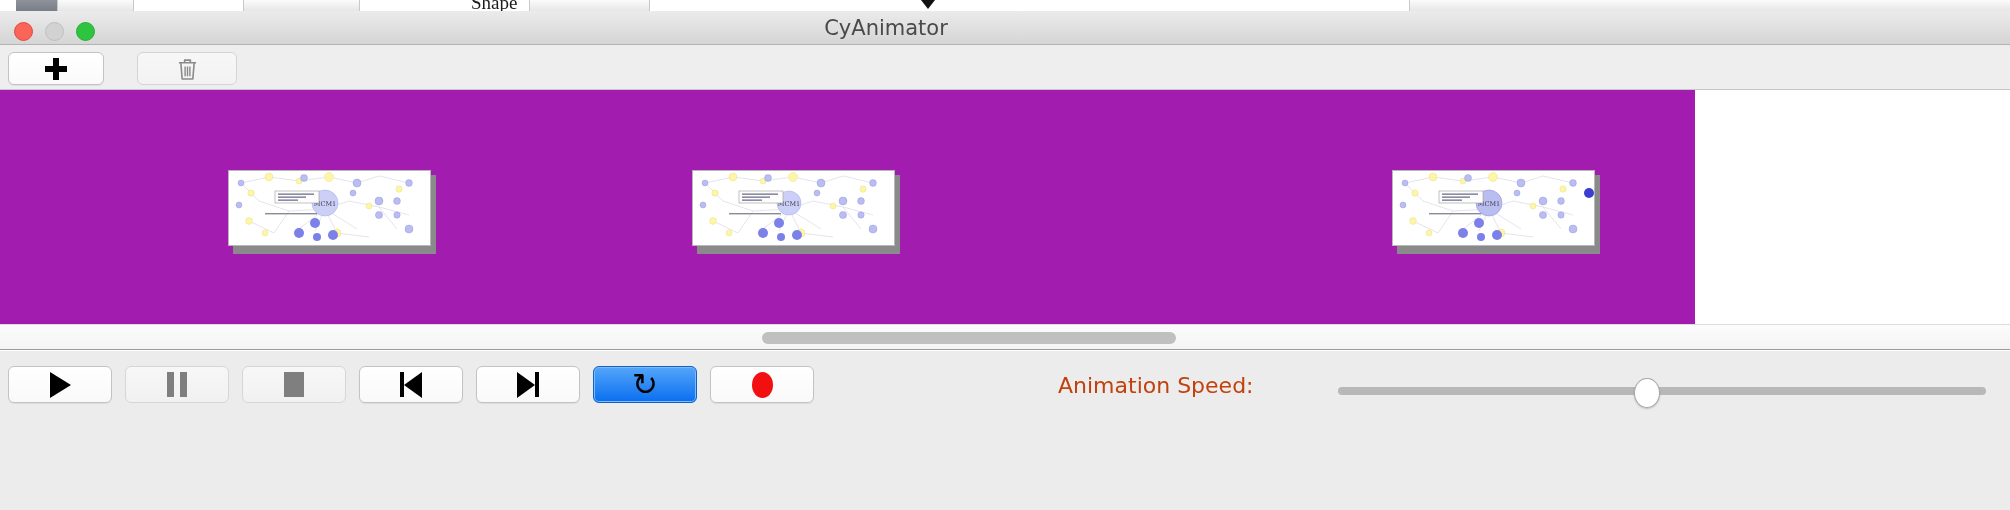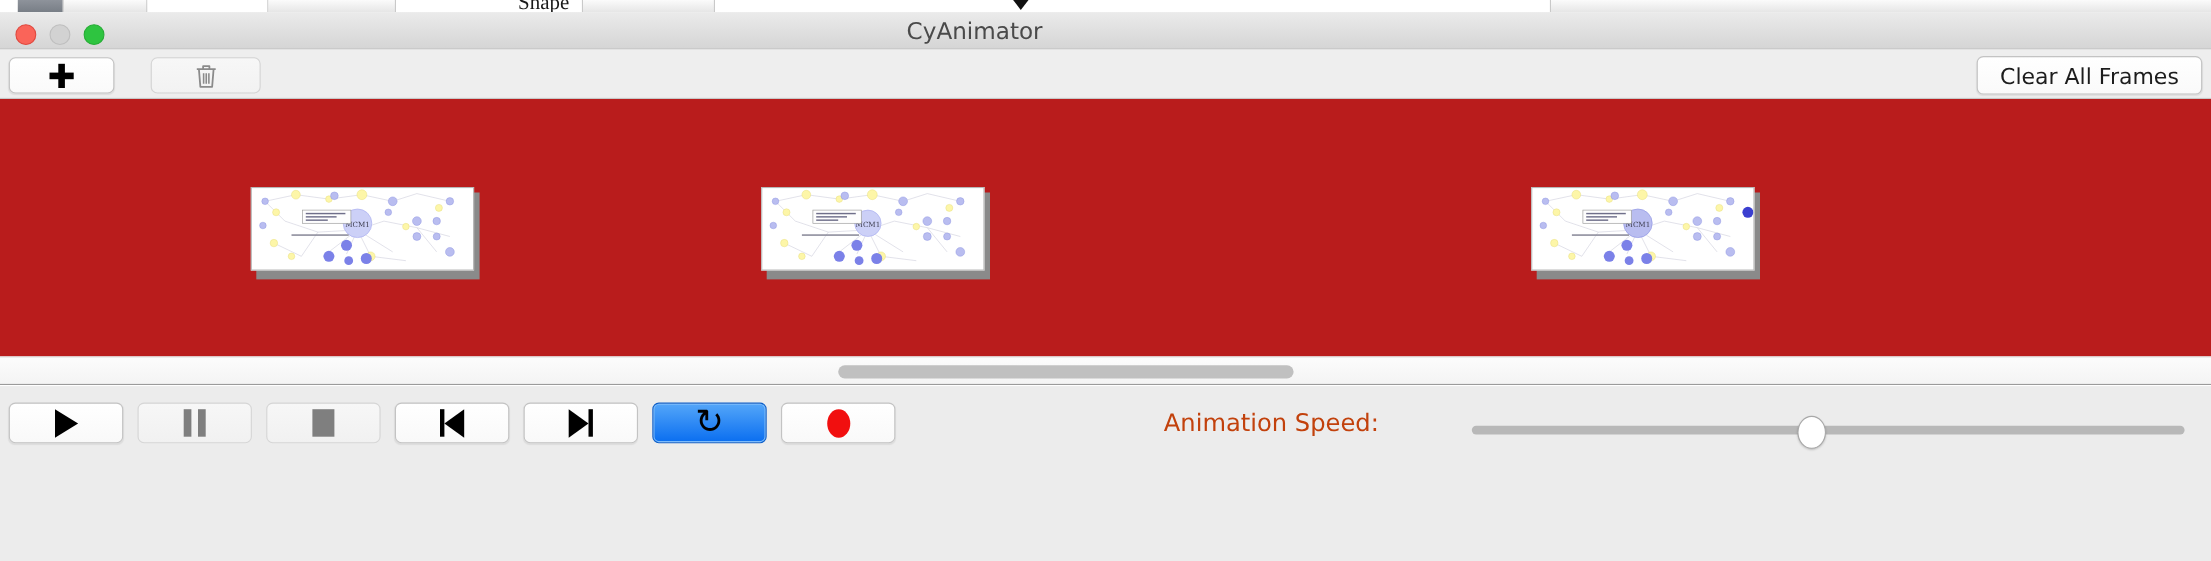--- a/index.html
+++ b/index.html
@@ -89,22 +89,22 @@
   }
   .plus-icon::before, .plus-icon::after {
     content: ""; position: absolute; background: #000;
   }
   .plus-icon::before { left: 0; top: 8px; width: 22px; height: 6px; }
   .plus-icon::after  { left: 8px; top: 0; width: 6px; height: 22px; }
   .trash-icon { width: 21px; height: 24px; }
 
   
   .timeline {
-    position: absolute; left: 0; top: 90px; width: 2010px; height: 234px;
-    background: #b91c1c;
+    position: absolute; left: 0; top: 90px; width: 1695px; height: 234px;
+    background: #a21caf;
     overflow: hidden;
   }
 
   .frame {
     position: absolute;
     width: 208px; height: 84px;
   }
   .frame .shadow {
     position: absolute; left: 5px; top: 5px;
     width: 203px; height: 79px;
@@ -217,21 +217,20 @@
       <span class="plus-icon"></span>
     </div>
 
     <div class="btn btn-del disabled">
       <svg class="trash-icon" viewBox="0 0 22 25">
         <path d="M2 6 h18 M4 6 l1.4 17 h11.2 L18 6 M8 6 V3.2 h6 V6" fill="none" stroke="#8b8b8b" stroke-width="1.7" stroke-linejoin="round"></path>
         <path d="M8.5 10 v10 M11 10 v10 M13.5 10 v10" fill="none" stroke="#8b8b8b" stroke-width="1.5"></path>
       </svg>
     </div>
 
-    <div class="btn btn-clear">Clear All Frames</div>
   </div>
 
   <div class="timeline">
 
     <div class="frame" style="left:228px; top:80px;">
       <div class="shadow"></div>
       <div class="paper">
         <svg width="203" height="76" viewBox="0 0 203 76">
           <g stroke="#c9c9d8" stroke-width="0.5" fill="none">
             <path d="M12 12 L40 6 M12 12 L30 30 M40 6 L70 10 M70 10 L100 6 M100 6 L128 12 M128 12 L150 5

